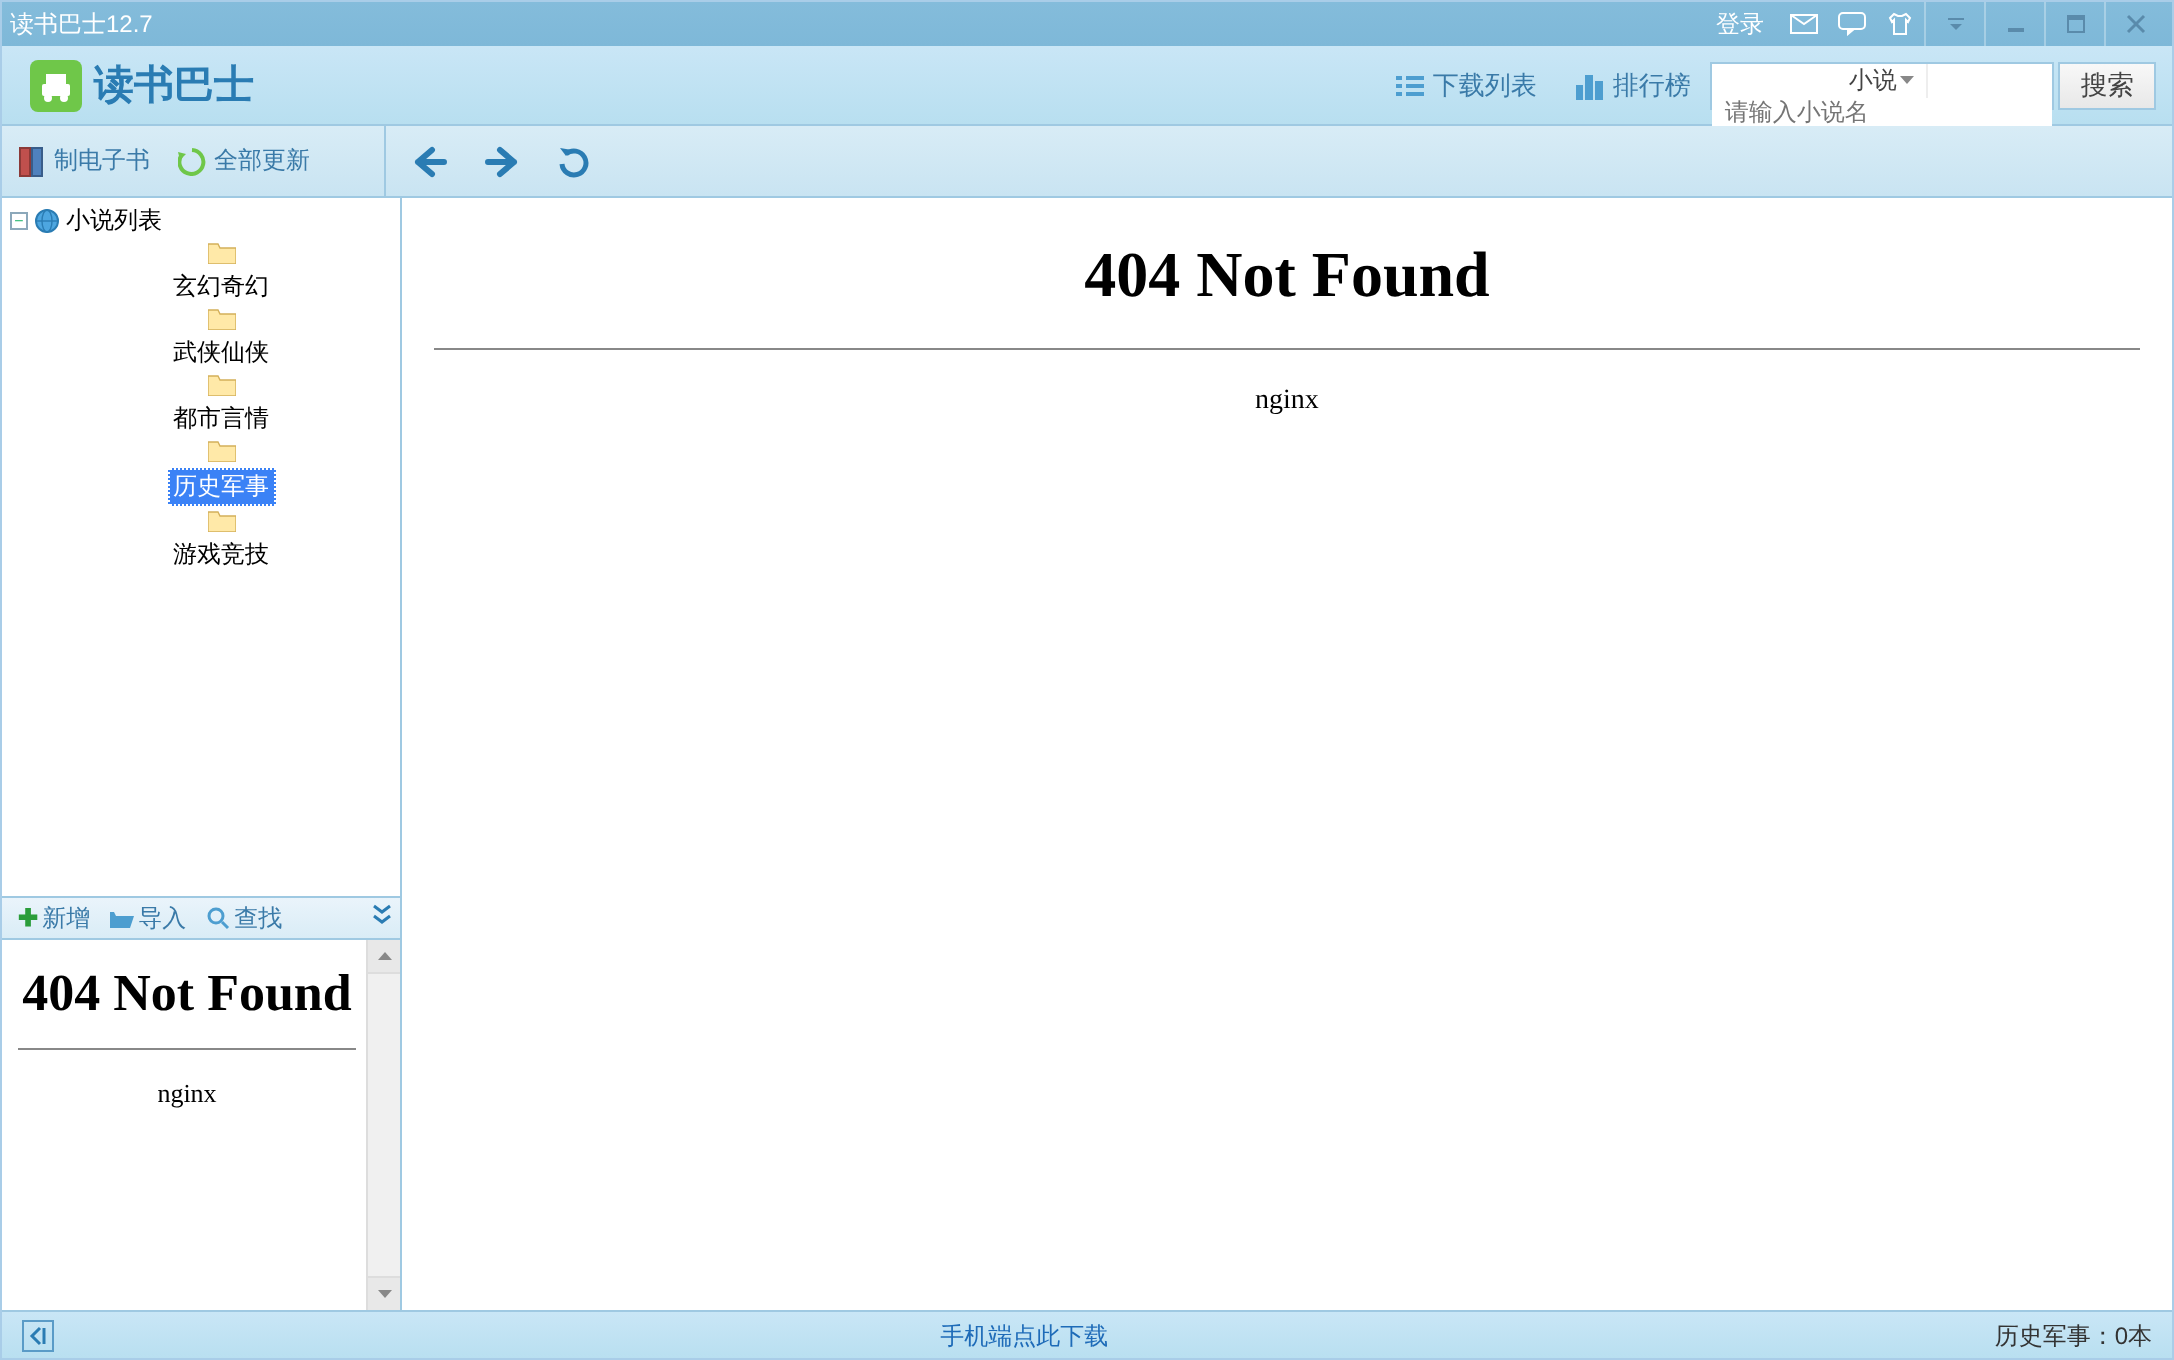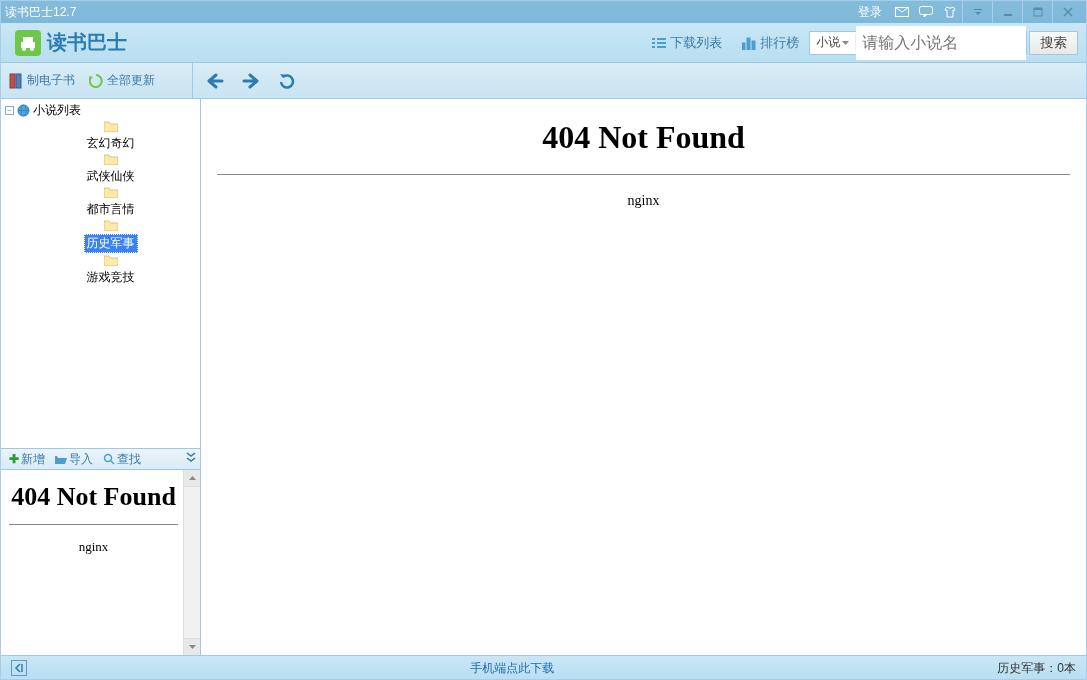--- a/index.html
+++ b/index.html
@@ -14,23 +14,23 @@
 .titlebar .winbtn svg { stroke: #5a8bab; fill: none; }
 .titlebar svg { stroke: #fff; fill: none; }
 
 .header { height: 40px; background: linear-gradient(#c9e6f6, #b8dff0); display: flex; align-items: center; padding: 0 8px 0 14px; border-bottom: 1px solid #9fc9e2; }
 .logo { display: flex; align-items: center; gap: 6px; }
 .logo-icon { width: 26px; height: 26px; background: #6fc749; border-radius: 4px; display: inline-flex; align-items: center; justify-content: center; }
 .logo-text { color: #2a7cb3; font-size: 20px; font-weight: bold; }
 .header .spacer { flex: 1; }
 .header .navbtn { display: inline-flex; align-items: center; gap: 4px; color: #3a7aa8; padding: 0 10px; cursor: pointer; font-size: 13px; }
 .header .navbtn svg { stroke: #4d9ed0; fill: #4d9ed0; }
-.searchbox { display: flex; align-items: center; background: #fff; border: 1px solid #9fc9e2; height: 24px; }
+.searchbox { display: flex; align-items: center; background: #fff; border: 1px solid #9fc9e2; height: 24px; flex-direction: column; }
 .searchbox .dropdown { padding: 0 6px; display: flex; align-items: center; gap: 2px; color: #444; cursor: pointer; border-right: 1px solid #eee; }
-.searchbox input { border: none; outline: none; height: 34px; width: 170px; padding: 0 6px; font-size: 16px; color: #3b82f6; }
+.searchbox input { border: none; outline: none; height: 34px; width: 170px; padding: 0 6px; font-size: 12px; color: #3b82f6; }
 .searchbtn { height: 24px; padding: 0 10px; background: linear-gradient(#f8f8f8,#e8e8e8); border: 1px solid #9fc9e2; margin-left: 2px; cursor: pointer; color: #444; }
 
 .toolbar { height: 36px; background: linear-gradient(#d8ecf6, #c9e4f2); display: flex; align-items: stretch; border-bottom: 1px solid #9fc9e2; }
 .toolbar .leftsec { width: 192px; display: flex; align-items: center; padding: 0 8px; border-right: 1px solid #9fc9e2; gap: 14px; }
 .toolbar .tbtn { display: inline-flex; align-items: center; gap: 4px; color: #3a7aa8; cursor: pointer; }
 .toolbar .rightsec { display: flex; align-items: center; padding: 0 8px; gap: 8px; }
 .toolbar .navicon { width: 28px; height: 28px; display: inline-flex; align-items: center; justify-content: center; cursor: pointer; border-radius: 3px; }
 
 .main { display: flex; height: 556px; }
 .sidebar { width: 200px; border-right: 1px solid #9fc9e2; display: flex; flex-direction: column; background: #fff; }

